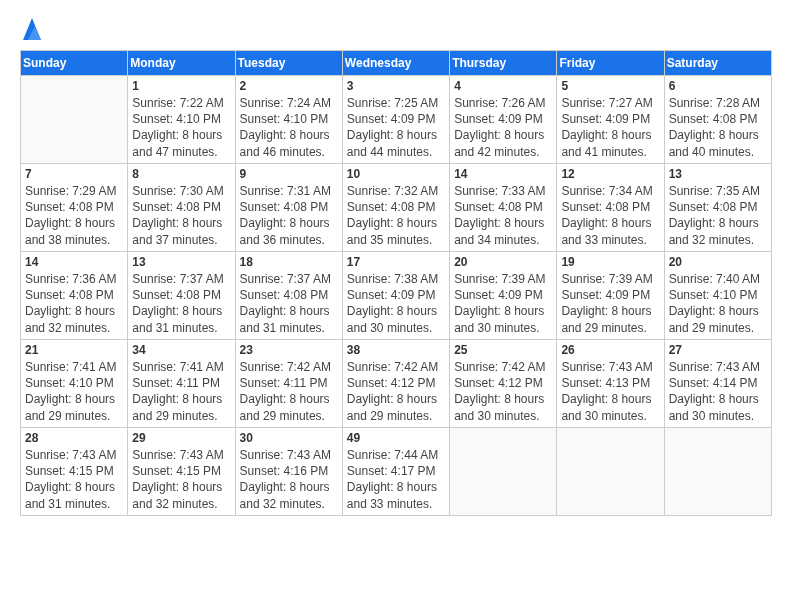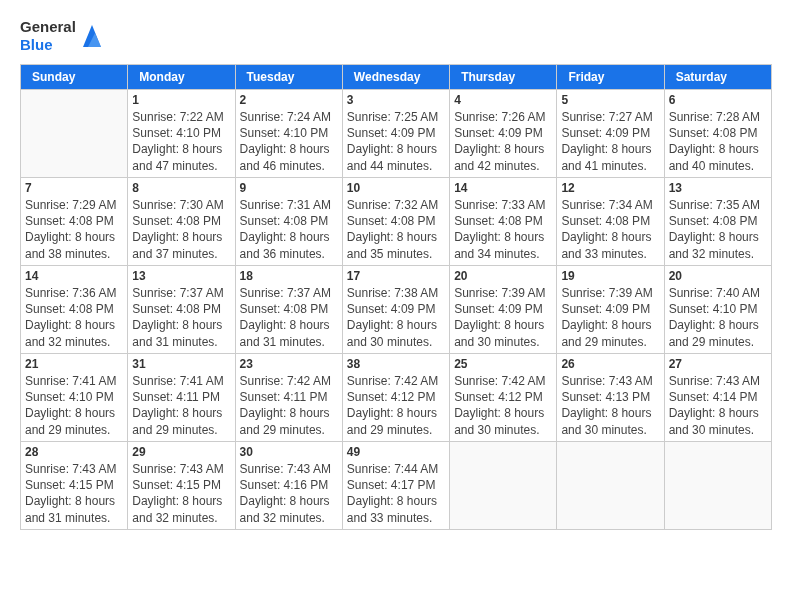--- a/index.html
+++ b/index.html
@@ -49,21 +49,21 @@
     .calendar {
       width: 100%;
       border-collapse: collapse;
       table-layout: fixed;
     }
     .calendar th {
       background: #1a73e8;
       color: #fff;
       font-size: 12px;
       font-weight: bold;
-      padding: 5px 11px;
+      padding: 5px 2px;
       text-align: left;
       border: 1px solid #ccc;
     }
     .calendar td {
       vertical-align: top;
       border: 1px solid #ccc;
       padding: 3px 4px;
       height: 88px;
       background: #fff;
     }
@@ -82,24 +82,20 @@
       color: #444;
       line-height: 1.35;
     }
   </style>
 </head>
 <body>
 
 <div class="page">
   <div class="header">
     <div class="logo">
-      <div class="logo-stacked">
-        <span style="font-size:15px;font-weight:bold;color:#333;line-height:1.2;">General</span>
-        <span style="font-size:15px;font-weight:bold;color:#1a73e8;line-height:1.2;">Blue</span>
-      </div>
       <div style="margin-left:3px;display:flex;align-items:center;">
         <svg width="18" height="22" viewBox="0 0 18 22">
           <polygon points="0,22 9,0 18,22" fill="#1a73e8"></polygon>
           <polygon points="5,22 12,8 18,22" fill="#5ba4f5" opacity="0.7"></polygon>
         </svg>
       </div>
     </div>
     <div class="title-block">
       <div class="month-title"></div>
       <div class="location-title"></div>
@@ -205,21 +201,21 @@
             <span class="day-num">20</span>
             <div class="day-info">Sunrise: 7:40 AM<br>Sunset: 4:10 PM<br>Daylight: 8 hours<br>and 29 minutes.</div>
           </td>
         </tr>
         <tr>
           <td>
             <span class="day-num">21</span>
             <div class="day-info">Sunrise: 7:41 AM<br>Sunset: 4:10 PM<br>Daylight: 8 hours<br>and 29 minutes.</div>
           </td>
           <td>
-            <span class="day-num">31</span>
+            <span class="day-num">34</span>
             <div class="day-info">Sunrise: 7:41 AM<br>Sunset: 4:11 PM<br>Daylight: 8 hours<br>and 29 minutes.</div>
           </td>
           <td>
             <span class="day-num">23</span>
             <div class="day-info">Sunrise: 7:42 AM<br>Sunset: 4:11 PM<br>Daylight: 8 hours<br>and 29 minutes.</div>
           </td>
           <td>
             <span class="day-num">38</span>
             <div class="day-info">Sunrise: 7:42 AM<br>Sunset: 4:12 PM<br>Daylight: 8 hours<br>and 29 minutes.</div>
           </td>

